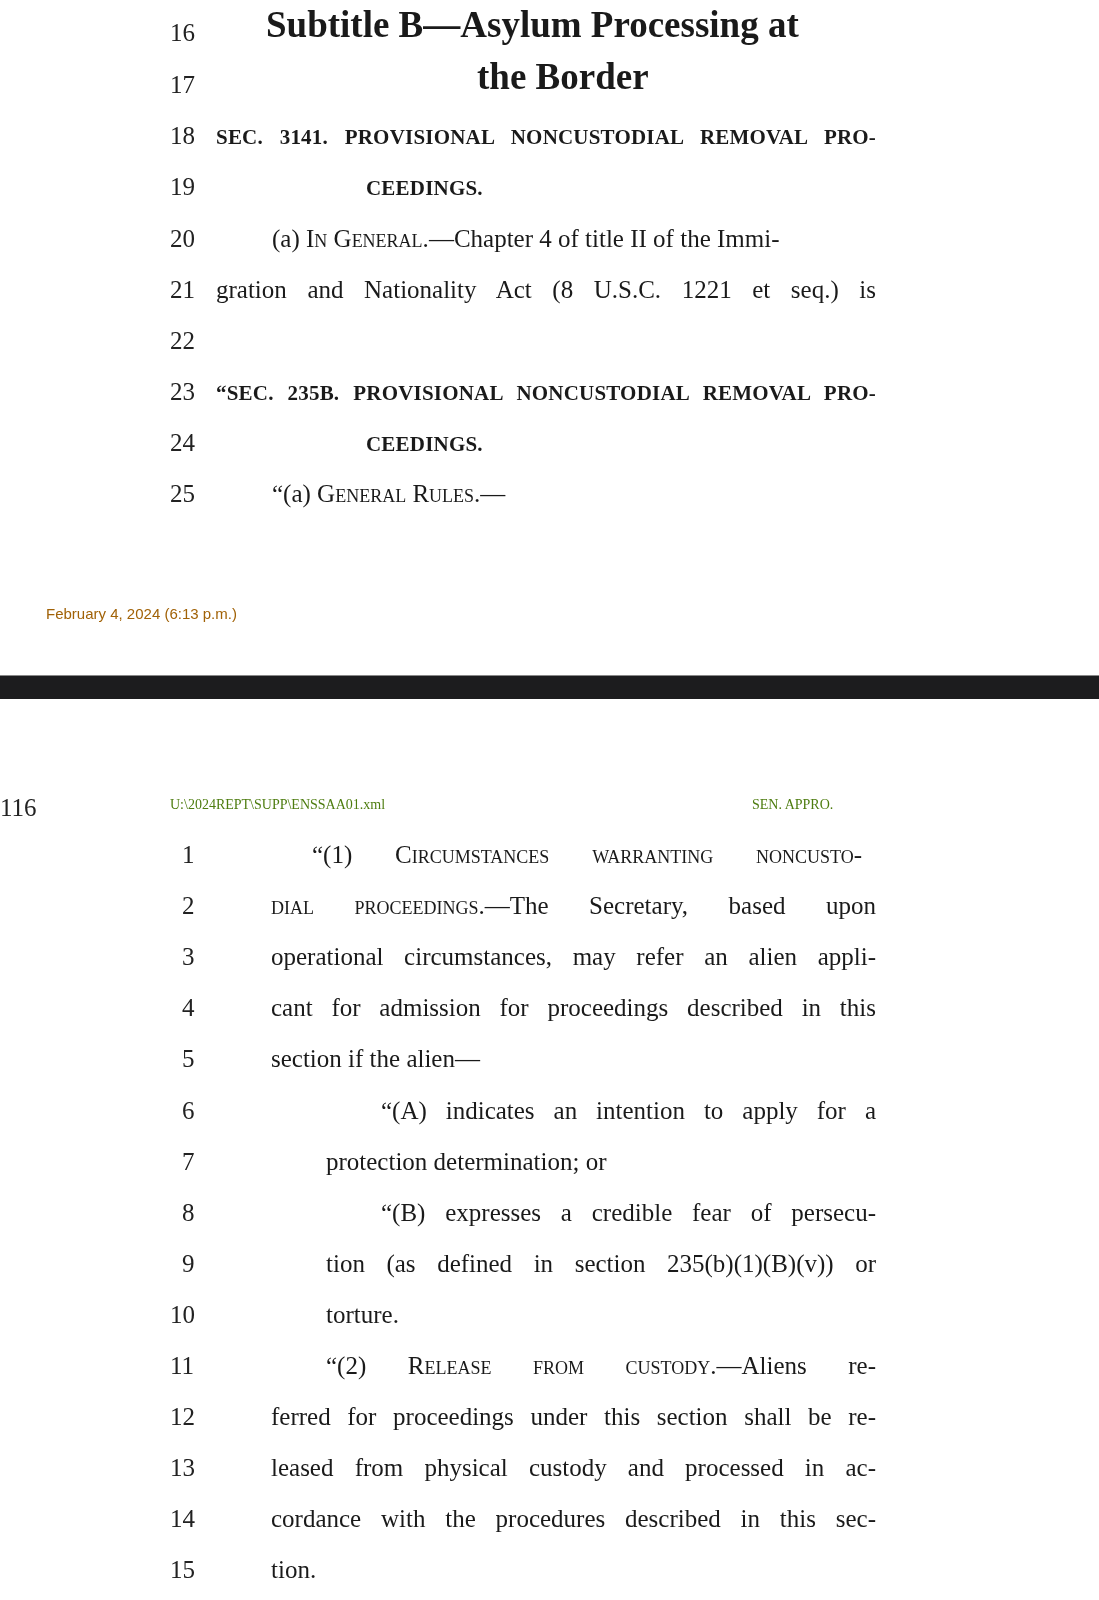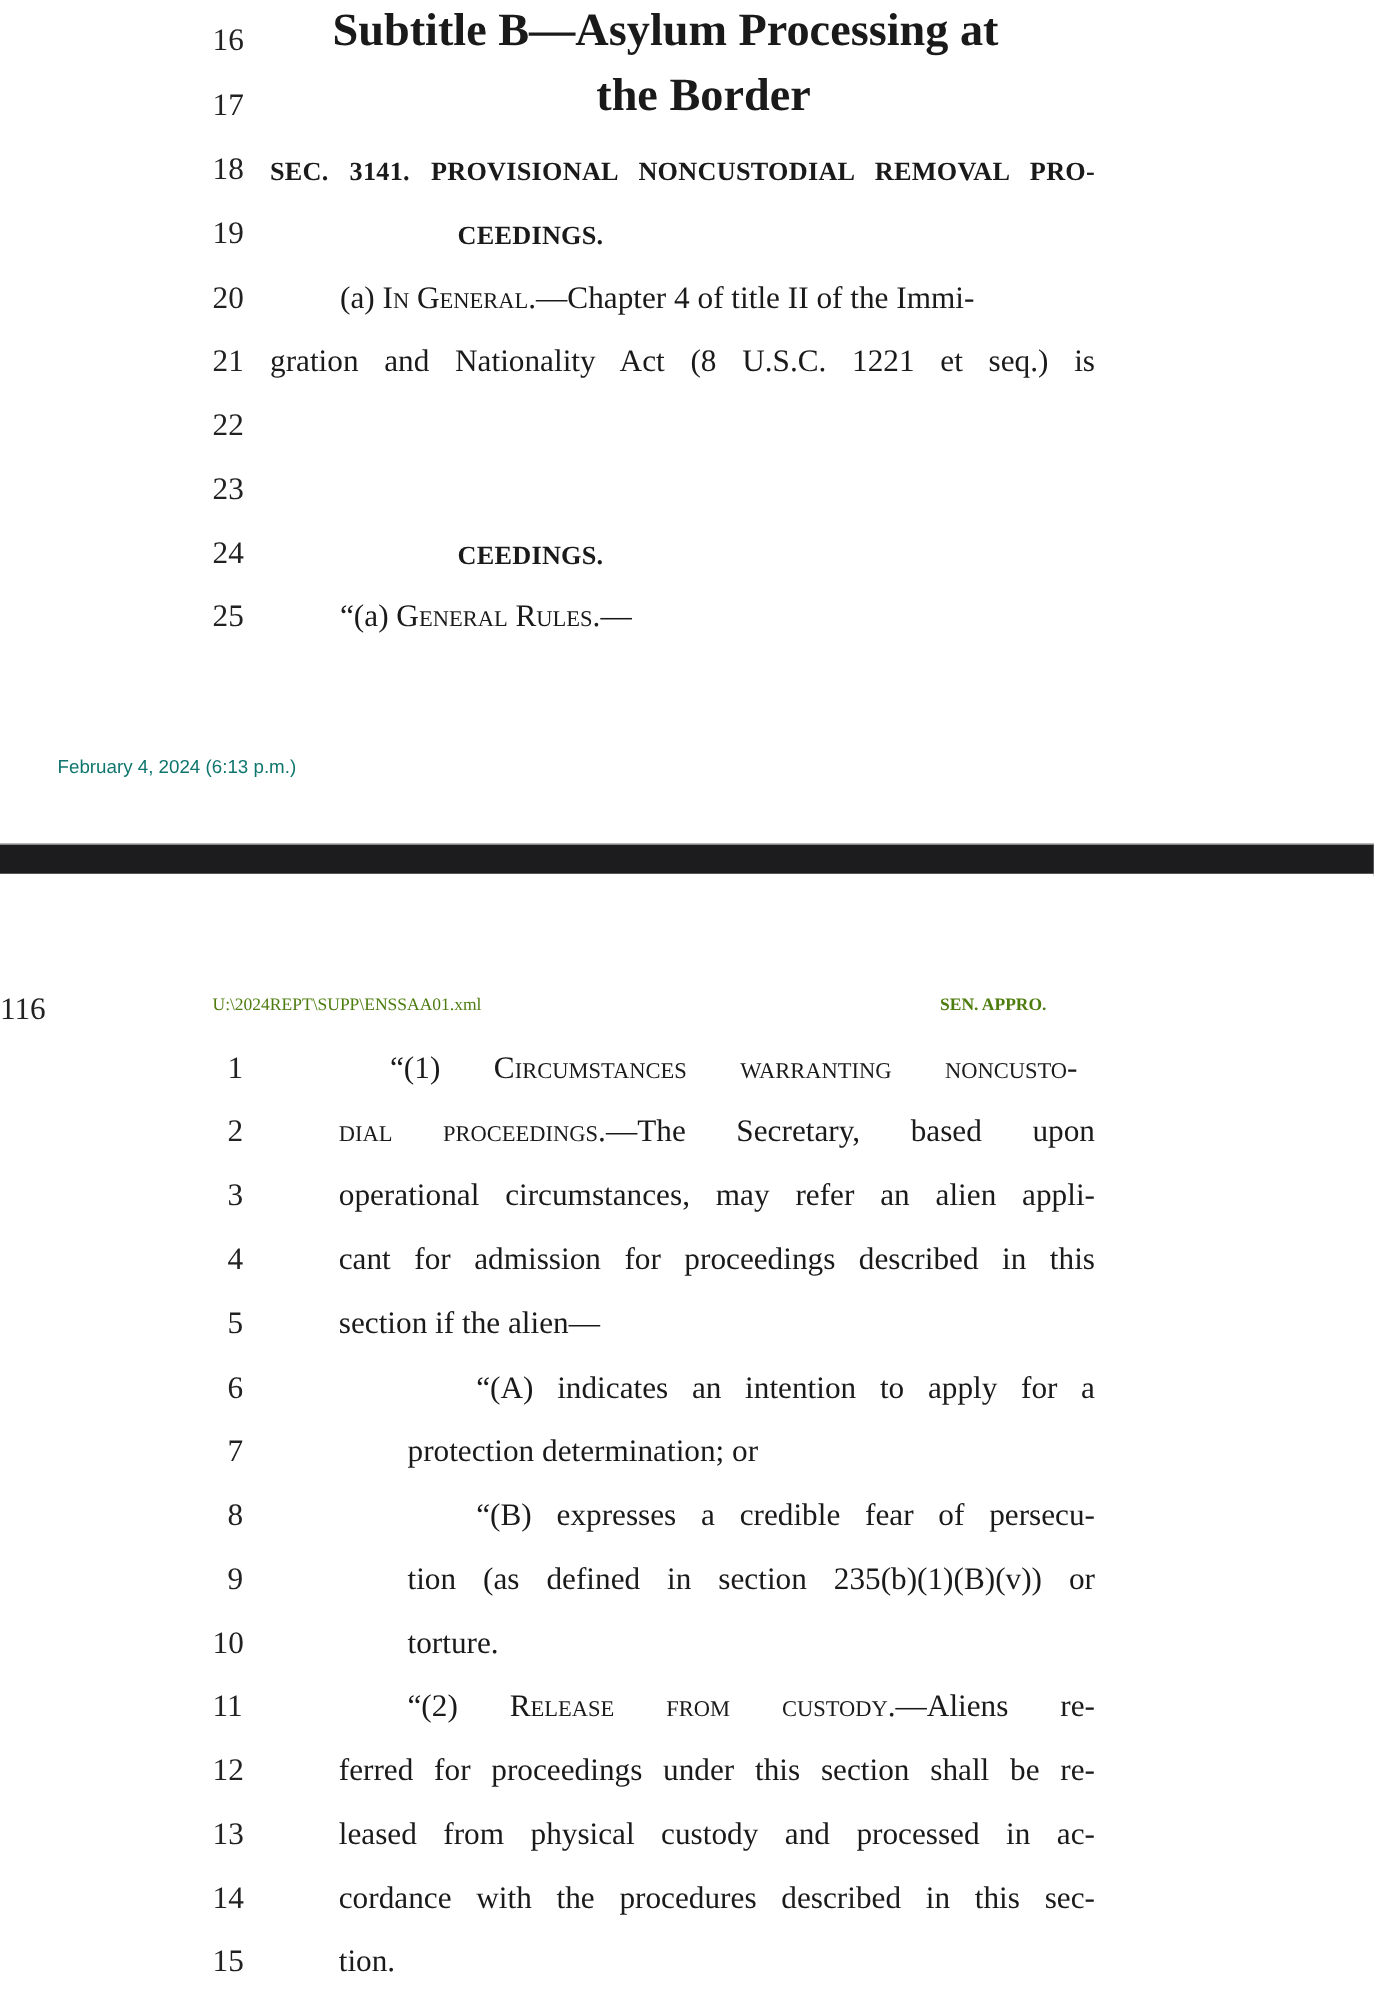--- a/index.html
+++ b/index.html
@@ -6,21 +6,21 @@
   body { width:1099px; height:1600px; position:relative; overflow:hidden;
          font-family:"Liberation Serif","DejaVu Serif",serif; color:#1a1a1a; }
   .page { position:absolute; left:0; width:1099px; background:#fff; }
   .ln { position:absolute; font-size:25px; line-height:30px; color:#222; }
   .txt { position:absolute; font-size:25px; line-height:30px; white-space:nowrap; color:#1a1a1a; }
   .just { text-align:justify; text-align-last:justify; white-space:normal; }
   .sc { font-variant:small-caps; }
   .head { font-size:21px; font-weight:bold; letter-spacing:0.2px; }
   .title { font-size:37px; font-weight:bold;margin-left:30px; }
   .stamp { position:absolute; left:46px; top:605px; font-family:"Liberation Sans","DejaVu Sans",sans-serif;
-           font-size:15px; color:#0f766e; }
+           font-size:15px; color:#a16207; }
   .divider { position:absolute; left:0; top:675px; width:1099px; height:24px; background:#1c1c1e;
              border-top:1px solid #888; border-bottom:1px solid #777; }
   .hdr { position:absolute; font-size:14px; color:#4d7c0f;margin-top:45px; }
   .pgnum { position:absolute; left:0; width:1067px; top:794px; font-size:25px; color:#222; }
 </style>
 </head>
 <body>
 
 <div class="page" style="top:0;height:675px;">
 
@@ -40,39 +40,40 @@
   <span class="txt" style="left:272px;top:224px;">
     <span>(a) </span><span class="sc">In General.</span><span>—Chapter 4 of title II of the Immi-</span>
   </span>
 
   <span class="ln" style="left:170px;top:275px;">21</span>
   <span class="txt just" style="left:216px;top:275px;width:660px;">gration and Nationality Act (8 U.S.C. 1221 et seq.) is</span>
 
   <span class="ln" style="left:170px;top:326px;">22</span>
 
   <span class="ln" style="left:170px;top:377px;">23</span>
+  <span class="txt head just" style="left:216px;top:378px;width:660px;">“SEC. 235B. PROVISIONAL NONCUSTODIAL REMOVAL PRO-</span>
 
   <span class="ln" style="left:170px;top:428px;">24</span>
   <span class="txt head" style="left:366px;top:429px;">CEEDINGS.</span>
 
   <span class="ln" style="left:170px;top:479px;">25</span>
   <span class="txt" style="left:272px;top:479px;">
     <span>“(a) </span><span class="sc">General Rules.</span><span>—</span>
   </span>
 
   <span class="stamp">February 4, 2024 (6:13 p.m.)</span>
 </div>
 
 <div class="divider"></div>
 
 <div class="page" style="top:699px;height:901px;">
 </div>
 
 <span class="hdr" style="left:170px;top:752px;">U:\2024REPT\SUPP\ENSSAA01.xml</span>
-<span class="hdr" style="left:752px;top:752px;font-weight:bold;">SEN. APPRO.</span>
+<span class="hdr" style="left:752px;top:752px;">SEN. APPRO.</span>
 <span class="pgnum">116</span>
 
 <span class="ln" style="left:182px;top:840px;">1</span>
 <span class="txt just" style="left:312px;top:840px;width:550px;">
   <span>“(1) </span><span class="sc">Circumstances warranting noncusto-</span>
 </span>
 
 <span class="ln" style="left:182px;top:891px;">2</span>
 <span class="txt just" style="left:271px;top:891px;width:605px;">
   <span class="sc">dial proceedings.</span><span>—The Secretary, based upon</span>

